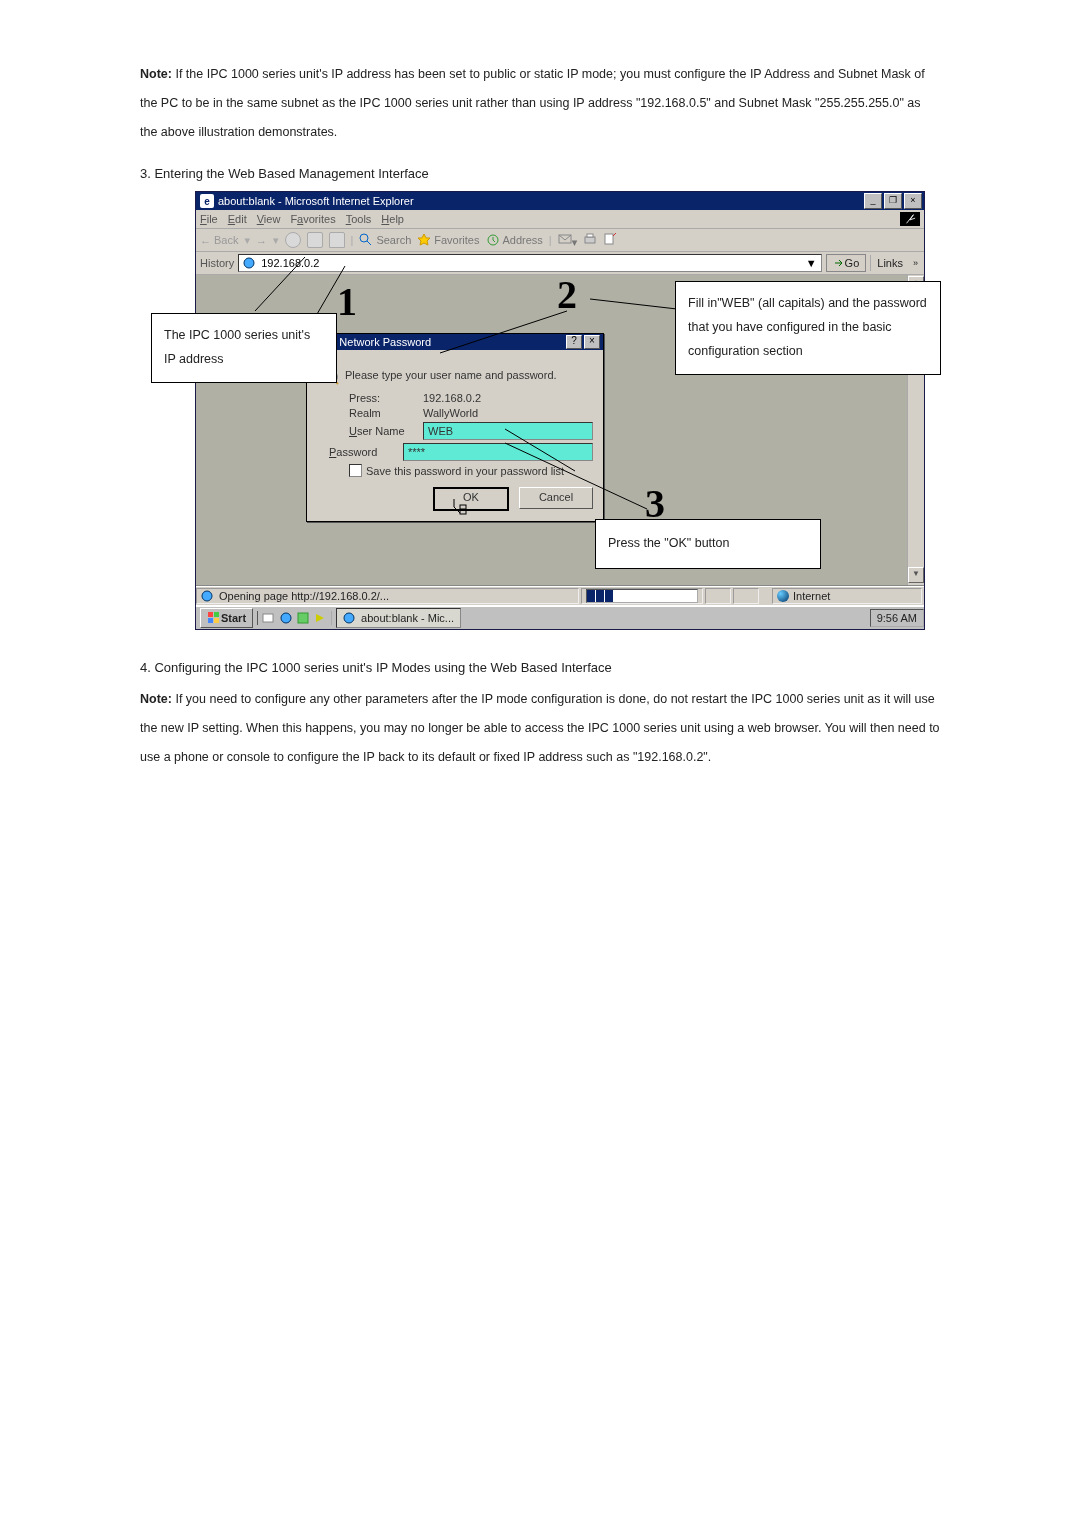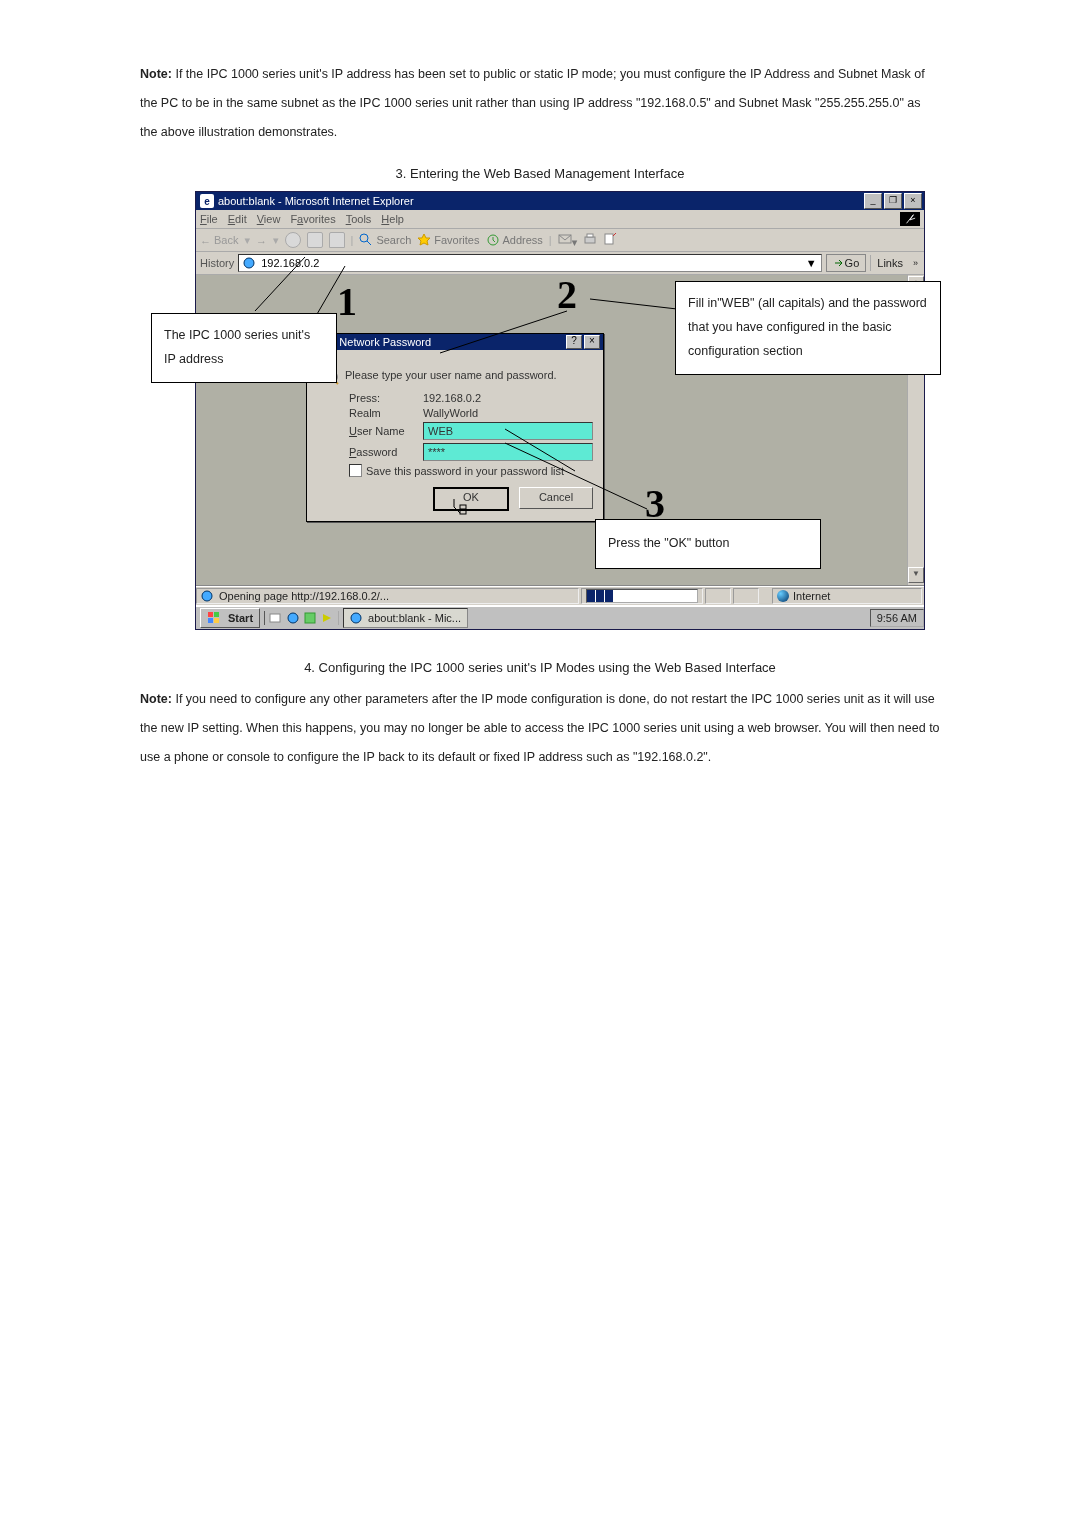--- a/index.html
+++ b/index.html
@@ -19,21 +19,20 @@
     color: #222;
   }
   .para {
     line-height: 2.3;
     margin: 0 0 20px 0;
   }
   .bold { font-weight: bold; }
   .section-title {
     font-size: 13px;
     margin: 18px 0 10px 0;
-    text-align: center;
   }
 
   
   .shot-wrap {
     margin: 4px 0 30px 55px;
     position: relative;
     width: 750px;
   }
   .ie-window {
     width: 728px;
@@ -263,21 +262,21 @@
     height: 22px;
     display: flex; align-items: center;
     border-top: 2px solid #fff;
     font-size: 11px;
   }
   .taskbar .start {
     height: 18px;
     border: 1px solid #fff;
     border-right-color: #555; border-bottom-color: #555;
     padding: 0 6px; display: flex; align-items: center;
-    margin: 0 4px; gap: 7px;
+    margin: 0 4px; gap: 0;
   }
   .taskbar .ql { display: flex; gap: 3px; padding: 0 4px; border-left: 1px inset #aaa; border-right: 1px inset #aaa; }
   .taskbar .ql-ico { width: 14px; height: 14px; }
   .taskbar .task {
     flex: 0 0 auto;
     height: 18px;
     border: 1px inset #888;
     padding: 0 6px; display: flex; align-items: center;
     margin: 0 4px; gap: 4px;
     background: #d8d8d0;
@@ -457,21 +456,21 @@
             <div class="dlg-row" style="margin-left:32px">
               <span class="dlg-label">Realm</span>
               <span class="dlg-val">WallyWorld</span>
             </div>
             <div class="dlg-row" style="margin-left:32px">
               <span class="dlg-label"><span class="ul">U</span><span>ser Name</span></span>
               <span class="dlg-input">
                   <span>WEB</span>
                 </span>
             </div>
-            <div class="dlg-row" style="margin-left:32px">
+            <div class="dlg-row" style="margin-left:12px">
               <span class="dlg-label"><span class="ul">P</span><span>assword</span></span>
               <span class="dlg-input">
                   <span>****</span>
                 </span>
             </div>
             <div class="dlg-row" style="margin-left:32px">
               <span class="dlg-check"></span>
               <span><span class="ul">S</span><span>ave this password in your password list</span></span>
             </div>
             <div class="dlg-buttons">

